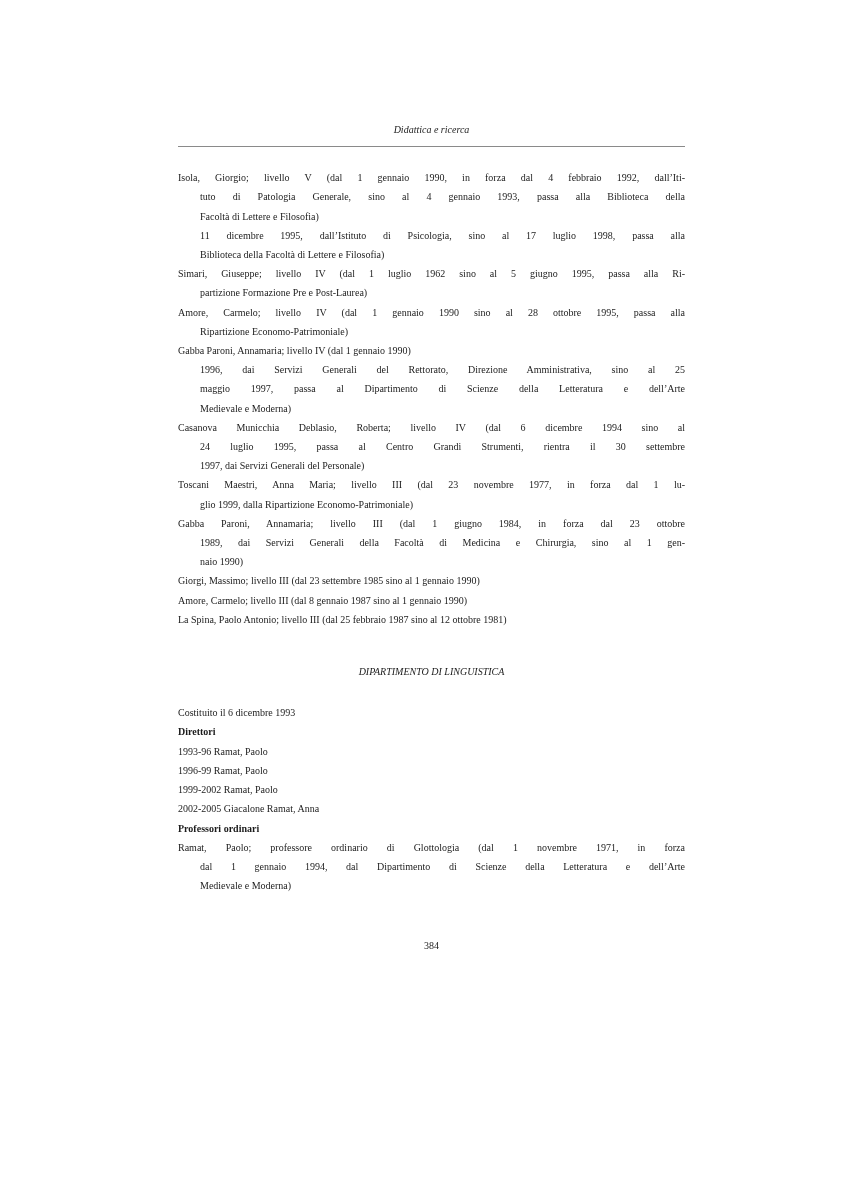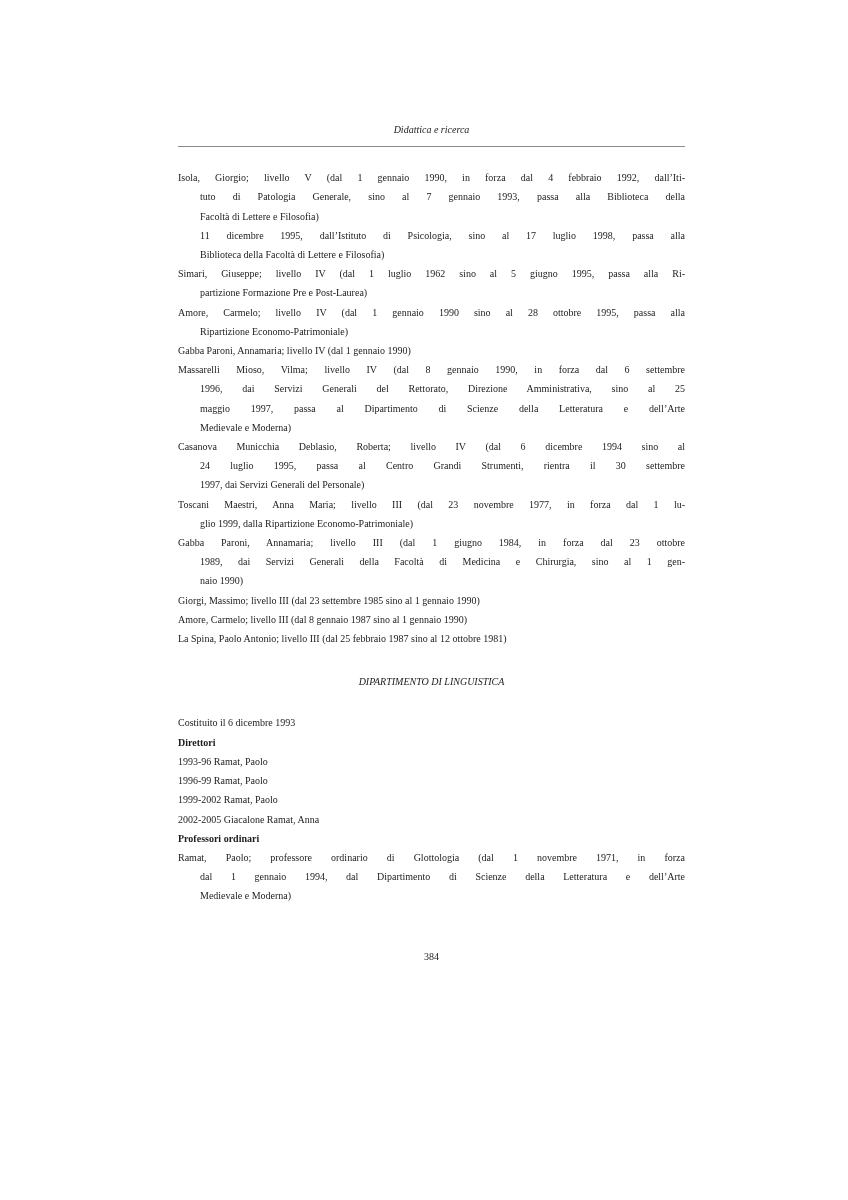--- a/index.html
+++ b/index.html
@@ -28,21 +28,21 @@
     border-top: 1px solid #8a8a8a;
     margin-top: 7px;
     height: 0;
   }
   .staff-list { margin-top: 21px; }
   .entry { }
   .line { min-height: 19.2px; }
   .cont { padding-left: 22px; }
   .jl { text-align: justify; text-align-last: justify; }
   .section-title {
-    margin-top: 24px;
+    margin-top: 33px;
     text-align: center;
     font-style: italic;
   }
   .founded { margin-top: 22px; }
   .subheading {
     font-weight: 700;
   }
   .page-number {
     margin-top: 41px;
     text-align: center;
@@ -52,40 +52,39 @@
 <body>
 
 <div class="content">
 
   <div class="header-title">Didattica e ricerca</div>
   <hr class="header-rule">
 
   <div class="staff-list" id="staff-list">
       <div class="entry">
         <div class="line jl">Isola, Giorgio; livello V (dal 1 gennaio 1990, in forza dal 4 febbraio 1992, dall’Iti-</div>
-        <div class="line cont jl">tuto di Patologia Generale, sino al 7 gennaio 1993, passa alla Biblioteca della</div>
+        <div class="line cont jl">tuto di Patologia Generale, sino al 4 gennaio 1993, passa alla Biblioteca della</div>
         <div class="line cont">Facoltà di Lettere e Filosofia)</div>
       </div>
       <div class="entry">
         <div class="line cont jl">11 dicembre 1995, dall’Istituto di Psicologia, sino al 17 luglio 1998, passa alla</div>
         <div class="line cont">Biblioteca della Facoltà di Lettere e Filosofia)</div>
       </div>
       <div class="entry">
         <div class="line jl">Simari, Giuseppe; livello IV (dal 1 luglio 1962 sino al 5 giugno 1995, passa alla Ri-</div>
         <div class="line cont">partizione Formazione Pre e Post-Laurea)</div>
       </div>
       <div class="entry">
         <div class="line jl">Amore, Carmelo; livello IV (dal 1 gennaio 1990 sino al 28 ottobre 1995, passa alla</div>
         <div class="line cont">Ripartizione Economo-Patrimoniale)</div>
       </div>
       <div class="entry">
         <div class="line">Gabba Paroni, Annamaria; livello IV (dal 1 gennaio 1990)</div>
       </div>
       <div class="entry">
-        <div class="line jl">Massarelli Mioso, Vilma; livello IV (dal 8 gennaio 1990, in forza dal 6 settembre</div>
         <div class="line cont jl">1996, dai Servizi Generali del Rettorato, Direzione Amministrativa, sino al 25</div>
         <div class="line cont jl">maggio 1997, passa al Dipartimento di Scienze della Letteratura e dell’Arte</div>
         <div class="line cont">Medievale e Moderna)</div>
       </div>
       <div class="entry">
         <div class="line jl">Casanova Municchia Deblasio, Roberta; livello IV (dal 6 dicembre 1994 sino al</div>
         <div class="line cont jl">24 luglio 1995, passa al Centro Grandi Strumenti, rientra il 30 settembre</div>
         <div class="line cont">1997, dai Servizi Generali del Personale)</div>
       </div>
       <div class="entry">

